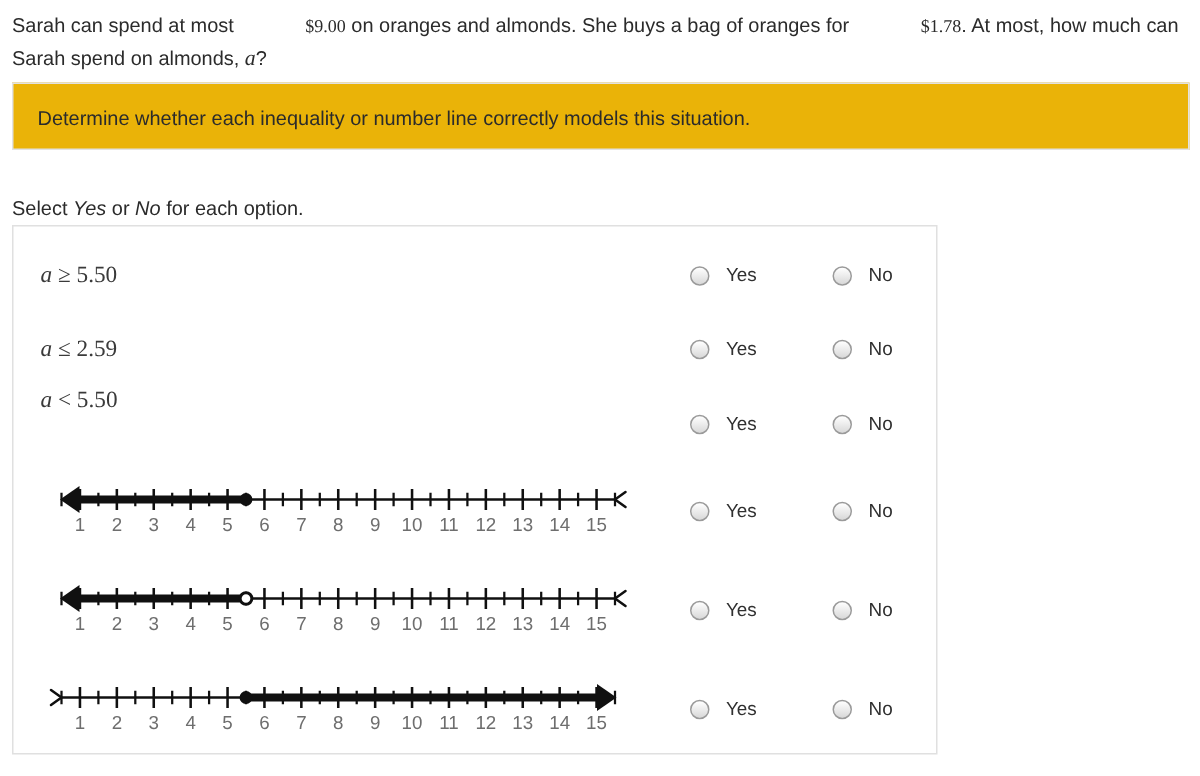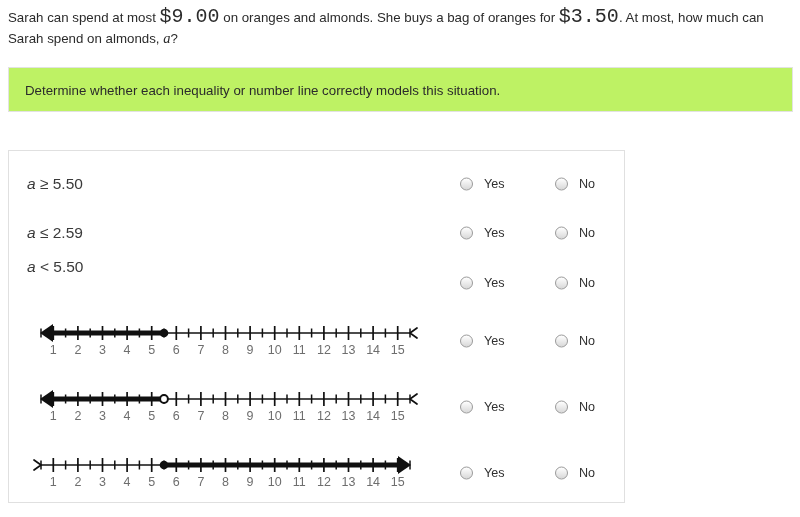--- a/index.html
+++ b/index.html
@@ -25,37 +25,38 @@
   .stem {
     position: absolute;
     left: 8px;
     top: 6px;
     width: 784px;
     font-size: 13.3px;
     line-height: 21px;
     color: #2b2b2b;
   }
   .mathserif {
-    font-family: Liberation Mono, monospace;
-    font-size: 20px;
+    font-family: Liberation Serif, serif;
+    font-size: 12px;
+    margin-left: 44px;
   }
   .mathvar {
     font-family: "Liberation Serif", serif;
     font-style: italic;
     font-size: 14.5px;
   }
 
   
   .directive {
     position: absolute;
     left: 8px;
-    top: 67px;
+    top: 55px;
     width: 785px;
     height: 45px;
-    background: #bef264;
+    background: #eab308;
     border: 1px solid #e2e2e2;
     box-sizing: border-box;
   }
   .directive-text {
     position: absolute;
     left: 16px;
     top: 15px;
     font-size: 13.3px;
     color: #2b2b2b;
   }
@@ -87,21 +88,21 @@
   .opt-row {
     position: absolute;
     left: 0;
     width: 100%;
     height: 0;
   }
 
   .opt-expr {
     position: absolute;
     left: 18px;
-    font-family: Liberation Sans, sans-serif;
+    font-family: Liberation Serif, serif;
     font-size: 15.5px;
     color: #3a3a3a;
     white-space: nowrap;
     transform: translateY(-50%);
   }
   .opt-expr .v { font-style: italic; }
 
   .choice {
     position: absolute;
     display: flex;
@@ -134,27 +135,30 @@
     transform: translateY(-50%);
   }
   .numline svg { display: block; }
 </style>
 </head>
 <body>
 
 <div class="page">
 
   <div class="stem">
-    <span>Sarah can spend at most </span><span class="mathserif">$9.00</span><span> on oranges and almonds. She buys a bag of oranges for </span><span class="mathserif">$3.50</span><span>. At most, how much can Sarah spend on almonds, </span><span class="mathvar">a</span><span>?</span>
+    <span>Sarah can spend at most </span><span class="mathserif">$9.00</span><span> on oranges and almonds. She buys a bag of oranges for </span><span class="mathserif">$1.78</span><span>. At most, how much can Sarah spend on almonds, </span><span class="mathvar">a</span><span>?</span>
   </div>
 
   <div class="directive">
     <div class="directive-text">Determine whether each inequality or number line correctly models this situation.</div>
   </div>
 
+  <div class="select-prompt">
+    <span>Select </span><i>Yes</i><span> or </span><i>No</i><span> for each option.</span>
+  </div>
 
   <div class="options-box" id="options-panel">
       <div class="opt-expr" style="top: 33px;"><span class="v">a</span><span> ≥ 5.50</span></div>
       <div class="opt-row" style="top: 33px;">
         <div class="choice choice-yes">
           <span class="radio"></span>
           <span class="choice-label">Yes</span>
         </div>
         <div class="choice choice-no">
           <span class="radio"></span>

